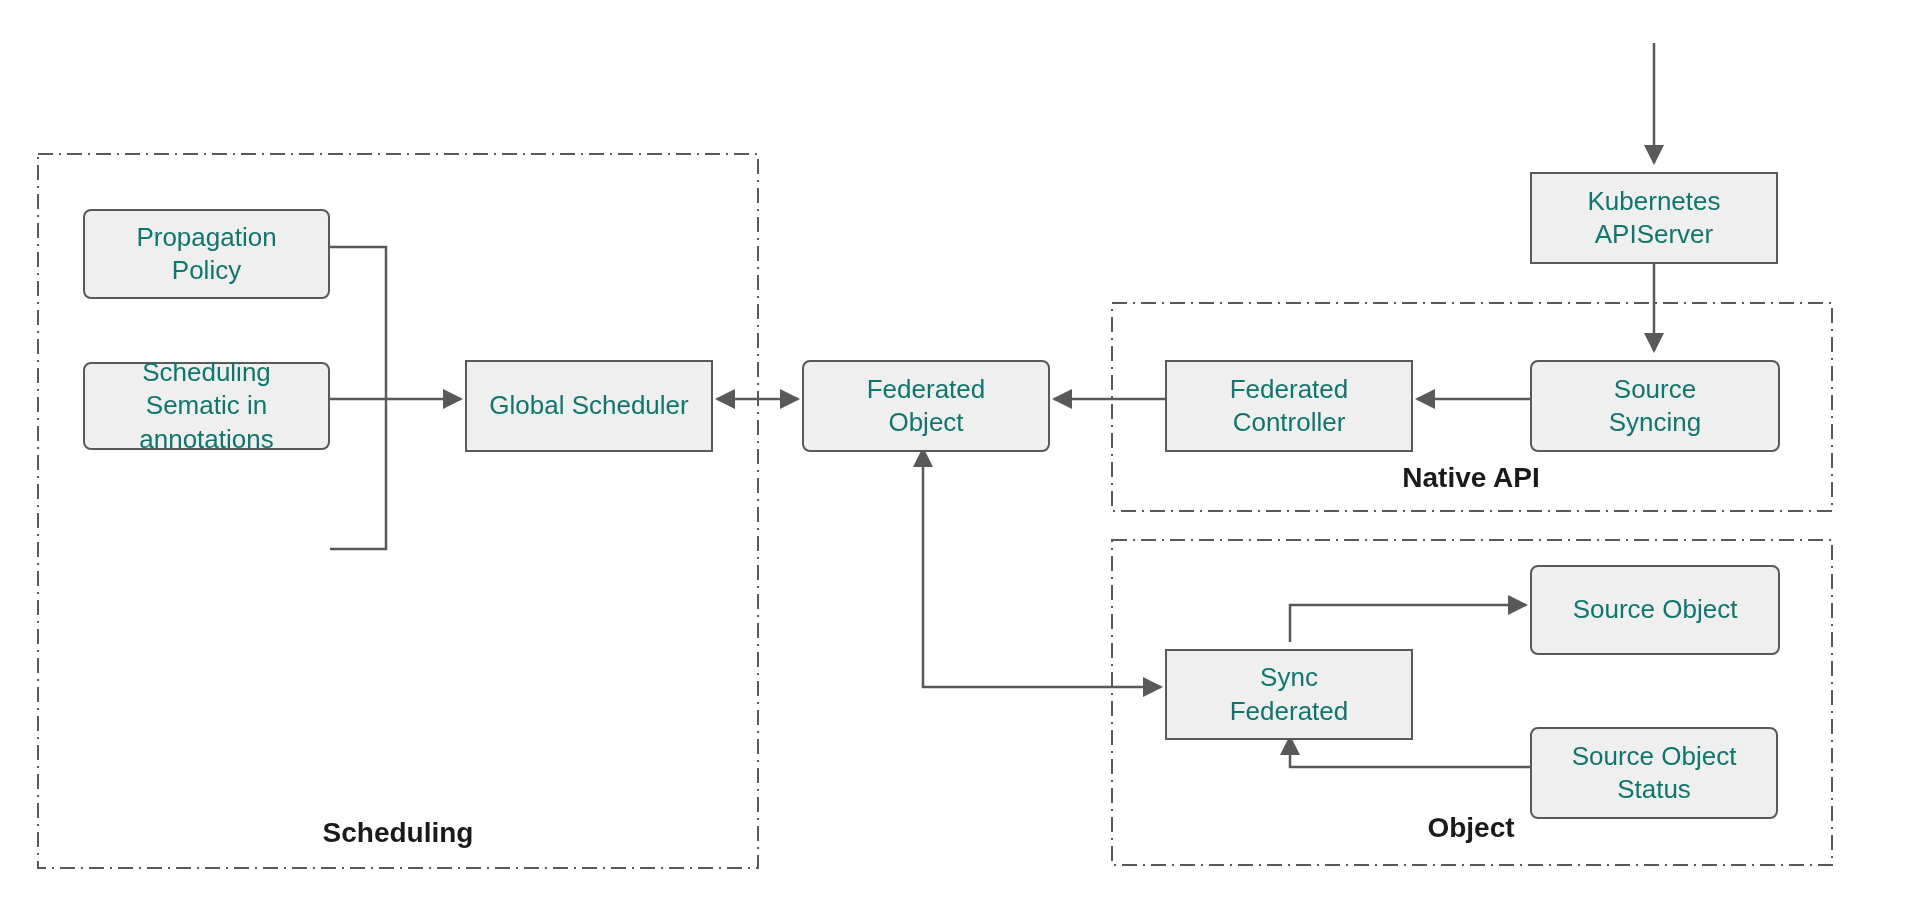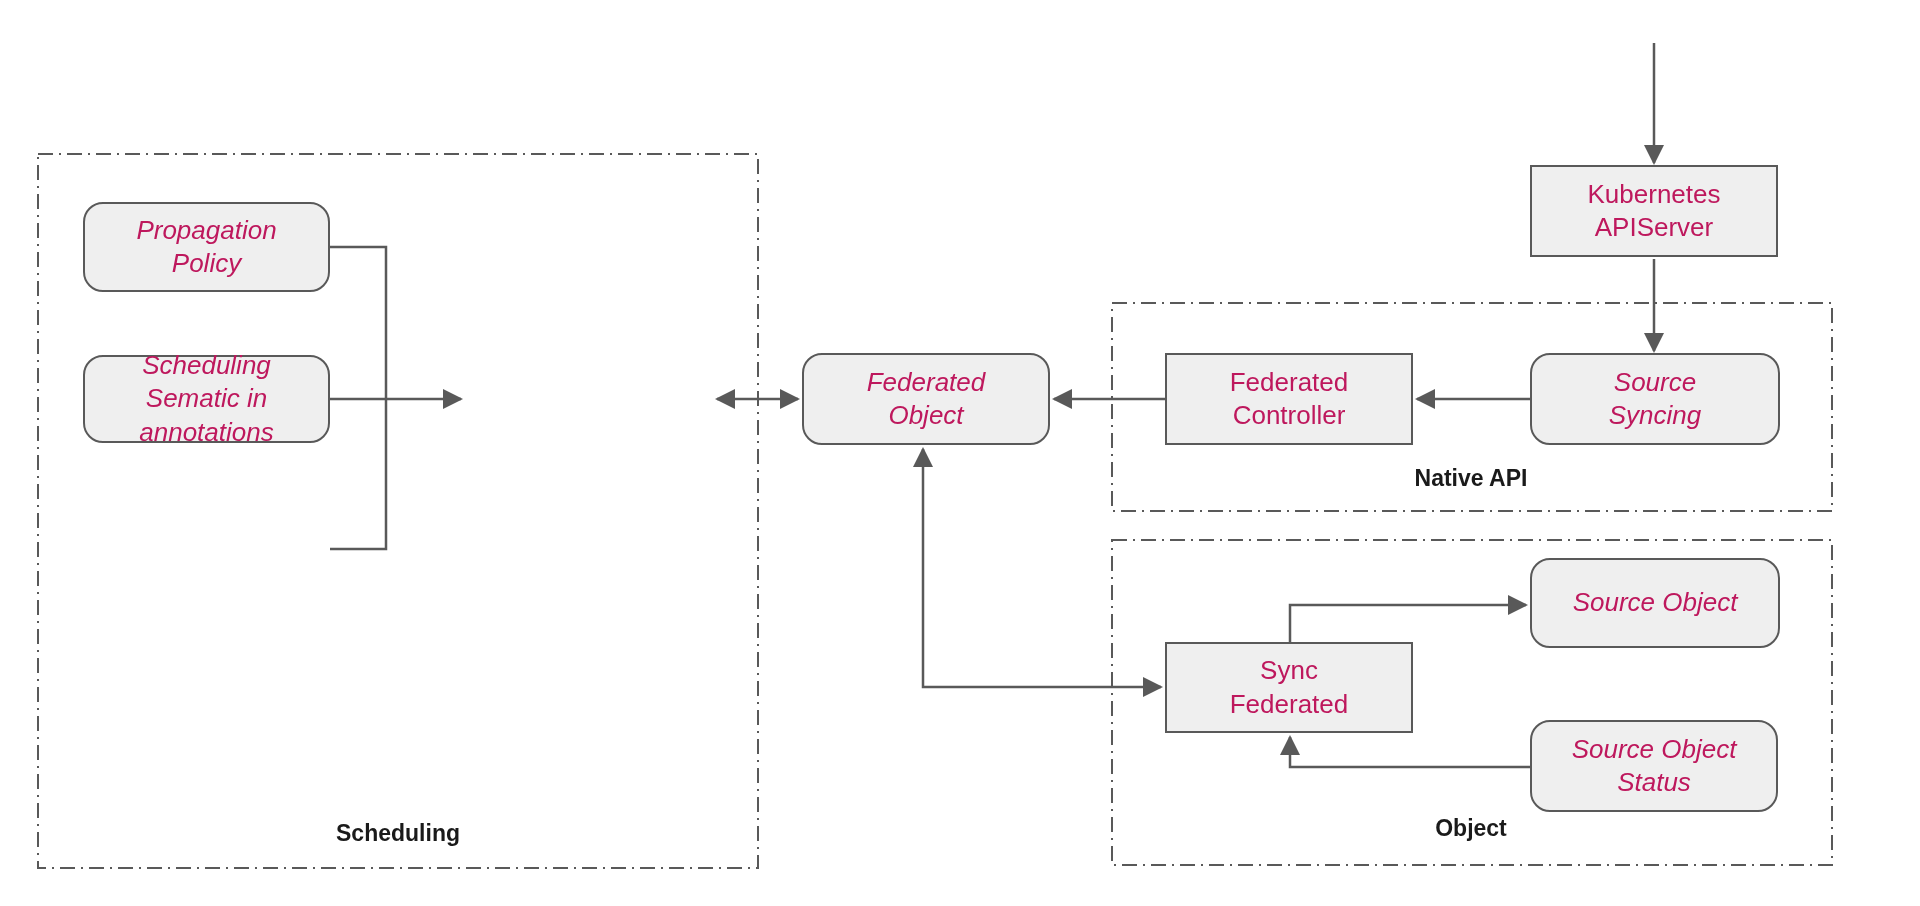--- a/index.html
+++ b/index.html
@@ -23,35 +23,36 @@
     height: 906px;
   }
   .node {
     position: absolute;
     display: flex;
     align-items: center;
     justify-content: center;
     box-sizing: border-box;
     background: #efefef;
     border: 2.5px solid #595959;
-    color: #be185d;
+    color: #0f766e;
     font-size: 26px;
     line-height: 1.28;
     text-align: center;
+    margin-top: 7px;
   }
-  .node.rounded { border-radius: 20px; font-style: italic; }
+  .node.rounded { border-radius: 8px; }
   .node.sharp  { border-radius: 0; }
   .node-label {
     white-space: pre-line;
     text-align: center;
   }
   .group-label {
     position: absolute;
     transform: translate(-50%, -50%);
-    font-size: 23px;
+    font-size: 28px;
     font-weight: bold;
     color: #1a1a1a;
     white-space: nowrap;
   }
 </style>
 </head>
 <body>
 
 <div id="canvas">
 
@@ -92,20 +93,23 @@
 Policy</span>
   </div>
 
   <div class="node rounded" style="left:83px; top:355px; width:247px; height:88px;">
     <span class="node-label">Scheduling
 Sematic in
 annotations</span>
   </div>
 
 
+  <div class="node sharp" style="left:465px; top:353px; width:248px; height:92px;">
+    <span class="node-label">Global Scheduler</span>
+  </div>
 
   <div class="node rounded" style="left:802px; top:353px; width:248px; height:92px;">
     <span class="node-label">Federated
 Object</span>
   </div>
 
   <div class="node sharp" style="left:1165px; top:353px; width:248px; height:92px;">
     <span class="node-label">Federated
 Controller</span>
   </div>

